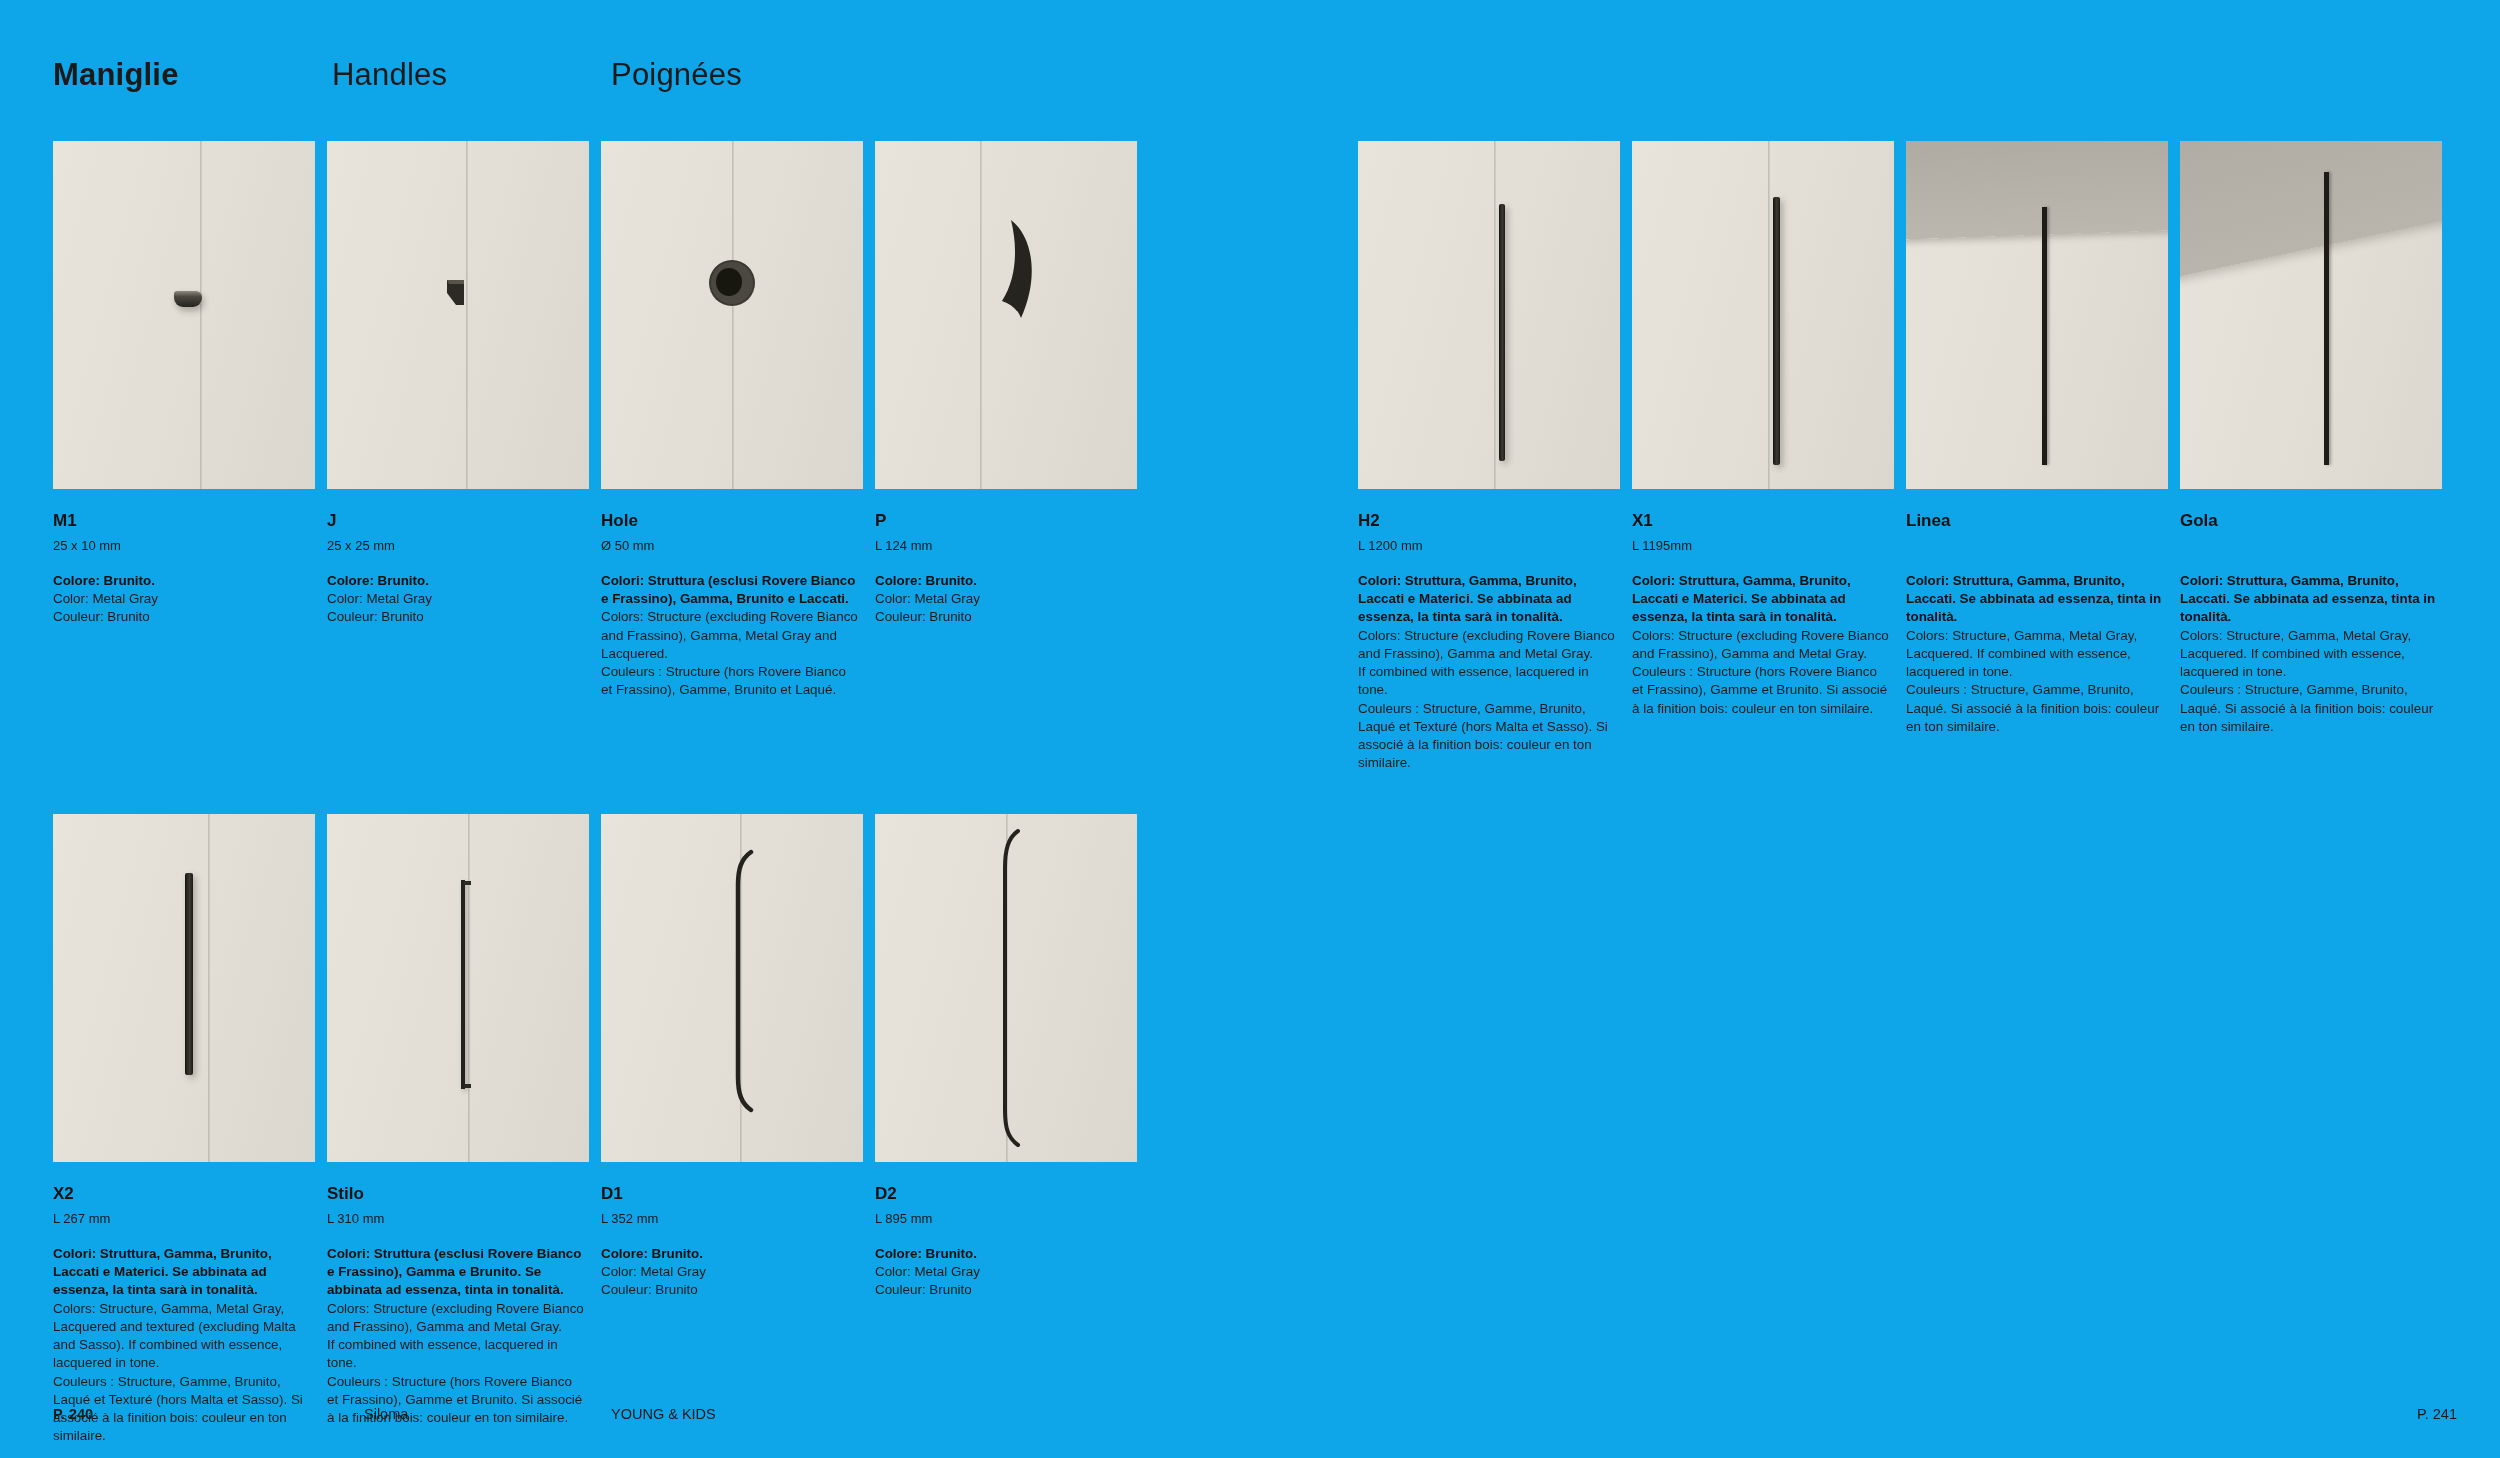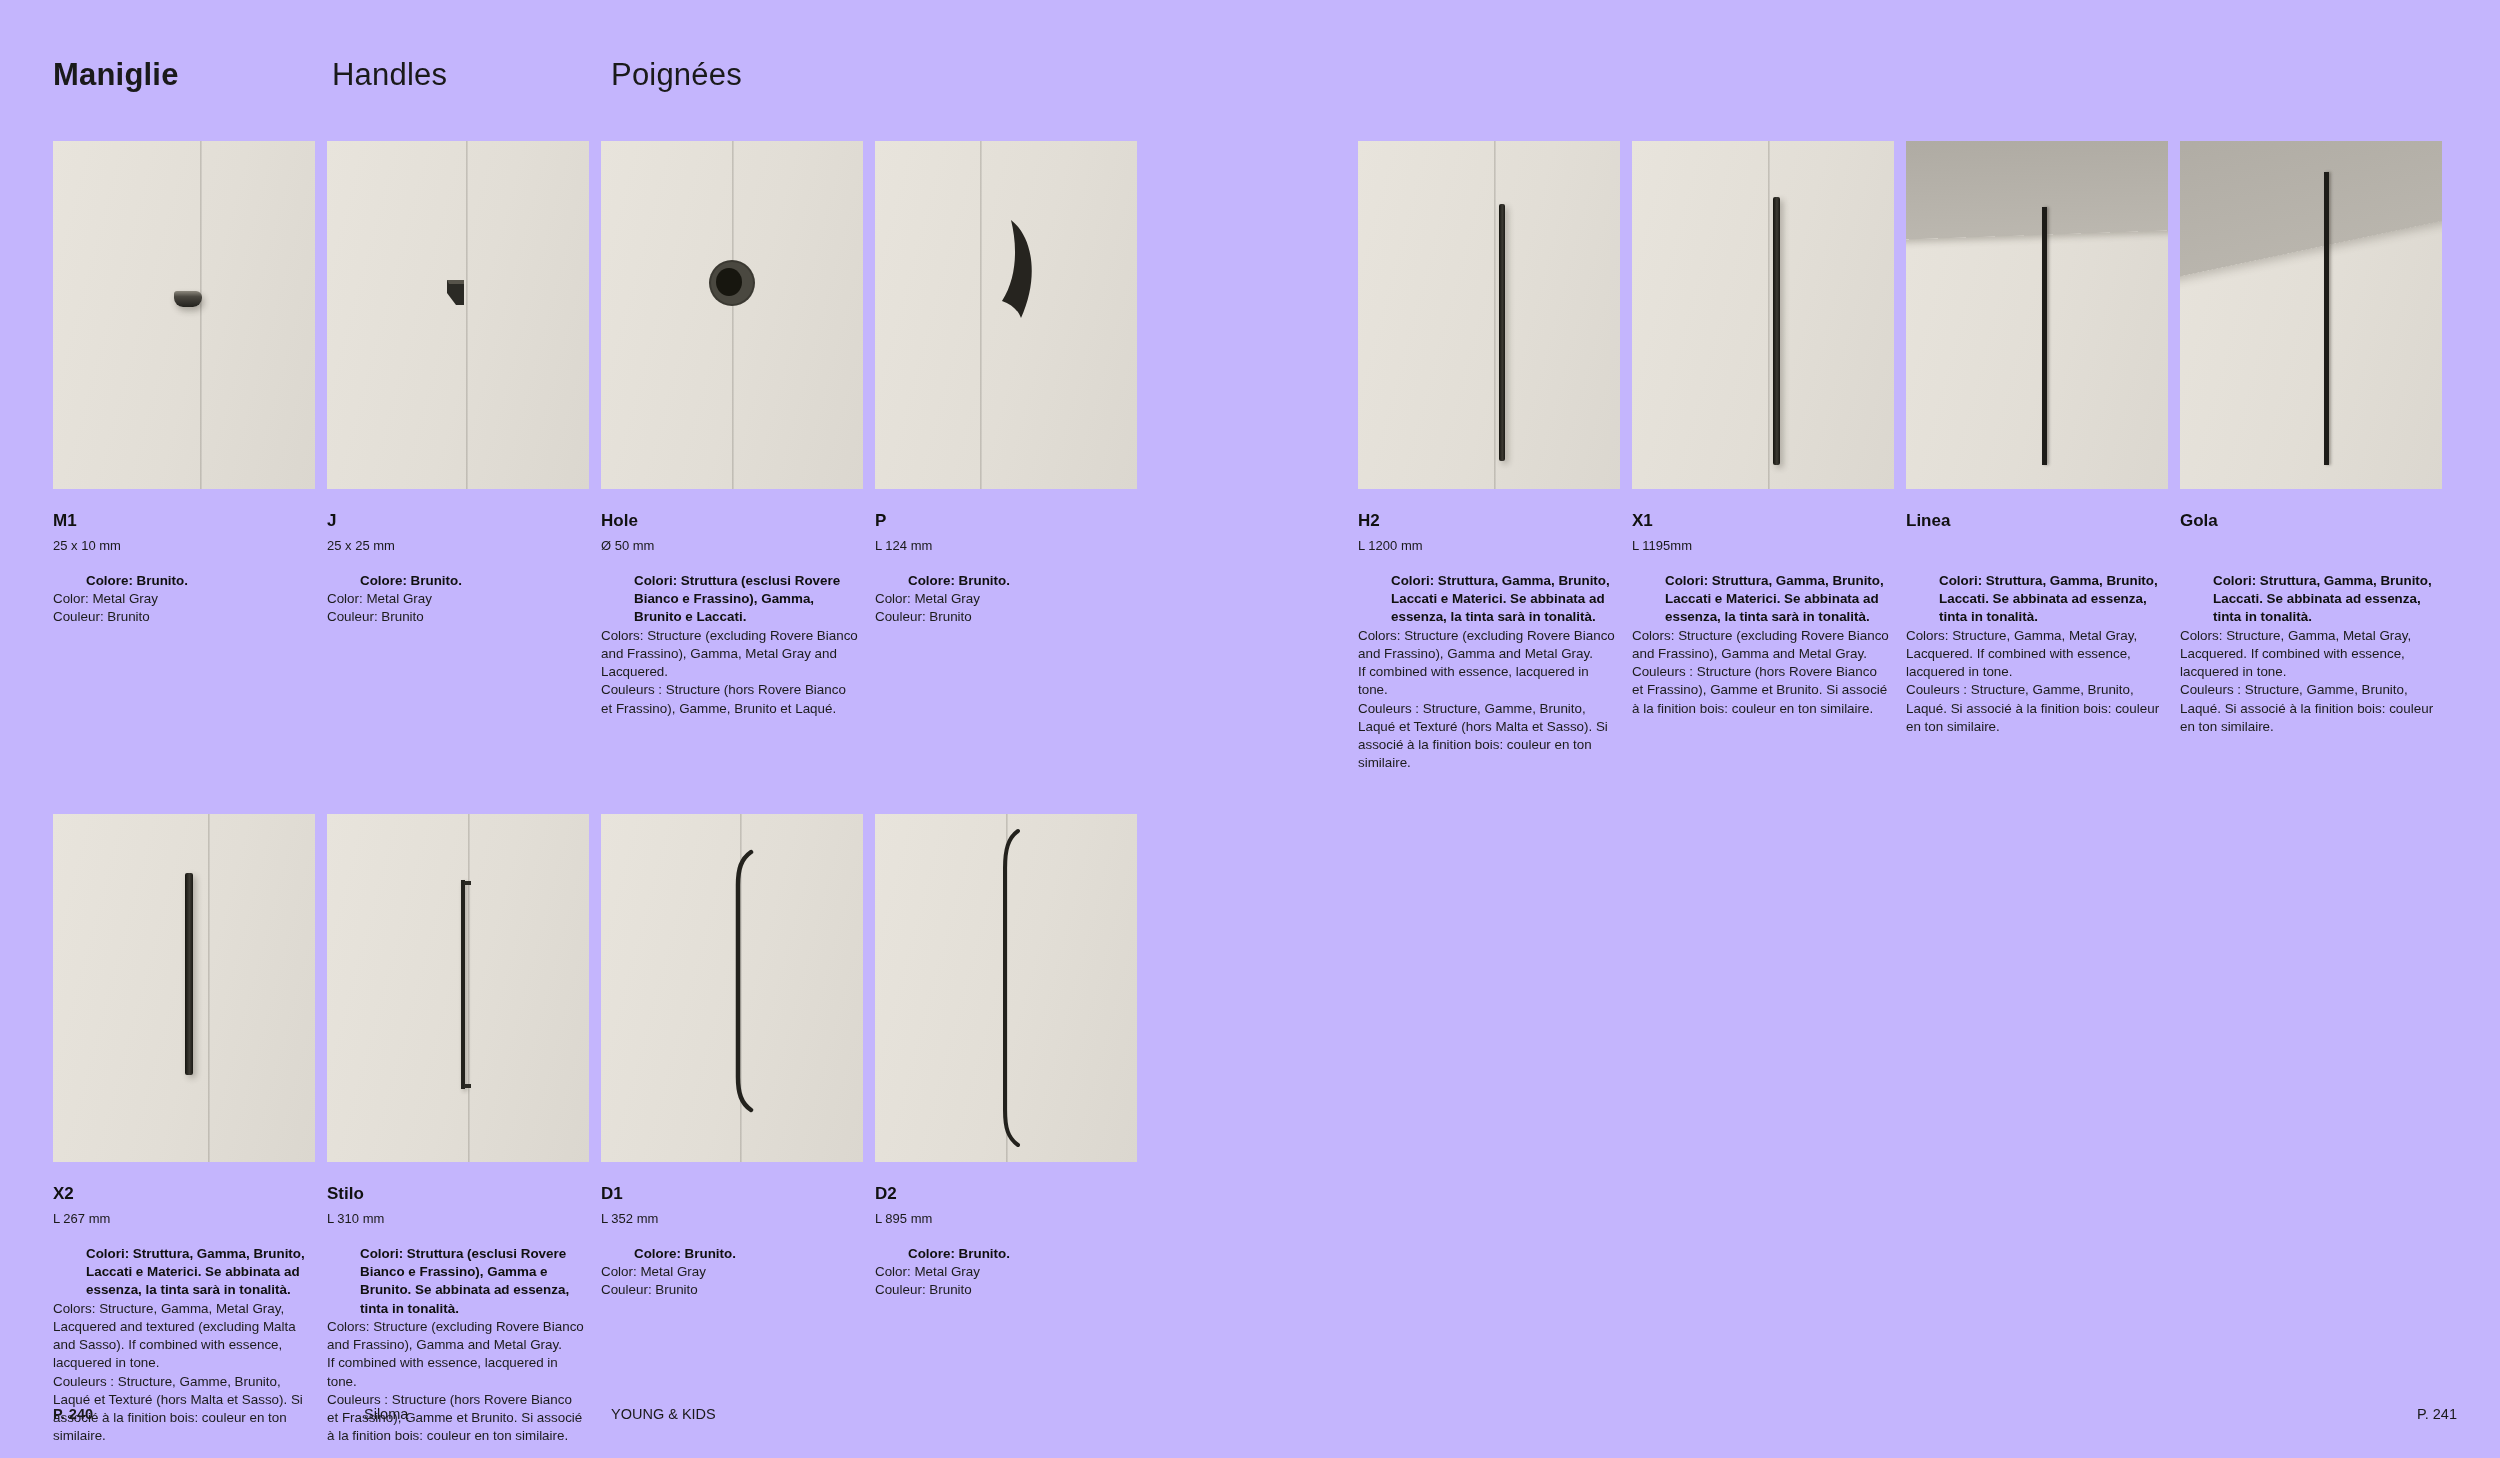--- a/index.html
+++ b/index.html
@@ -1,17 +1,17 @@
 <!DOCTYPE html>
 <html><head>
 <meta charset="utf-8">
 <style>
   html,body{margin:0;padding:0;background:#f4f4f4;}
   .page{
-    position:relative;width:2500px;height:1458px;background:#c4b5fd;
+    position:relative;width:2500px;height:1458px;background:#0ea5e9;
     font-family:"Liberation Sans",sans-serif;color:#1a1a1a;overflow:hidden;
   }
   
   .titles span{position:absolute;top:58px;font-size:31px;line-height:1.1;letter-spacing:.2px;}
   .t-it{left:53px;font-weight:700;}
   .t-en{left:332px;font-weight:400;}
   .t-fr{left:611px;font-weight:400;}
 
   
   .row{position:absolute;display:grid;grid-template-columns:repeat(4,262px);column-gap:12px;}
@@ -60,21 +60,21 @@
   }
   .rod-stilo::before{top:1px;} .rod-stilo::after{bottom:1px;}
   .svgh{position:absolute;}
 
   
   .cap{margin:0;}
   .head{margin-top:22px;height:44px;}
   .pname{font-size:17px;font-weight:700;line-height:1.2;color:#111;}
   .psize{font-size:13px;line-height:1.3;margin-top:7px;color:#1a1a1a;}
   .desc{margin:17px 0 0;font-size:13.4px;line-height:1.36;color:#1c1c1c;width:258px;}
-  .desc .b{display:block;font-weight:700;white-space:pre-line;color:#101010;margin-left:33px;}
+  .desc .b{display:block;font-weight:700;white-space:pre-line;color:#101010;}
   .desc .r{display:block;white-space:pre-line;}
 
   
   .footer span{position:absolute;top:1406px;font-size:14.5px;line-height:1.2;}
   .f-pl{left:53px;font-weight:700;}
   .f-brand{left:332px;margin-left:32px;}
   .f-coll{left:611px;}
   .f-dati{left:1358px;}
   .f-pr{right:43px;font-weight:400;}
 </style>

